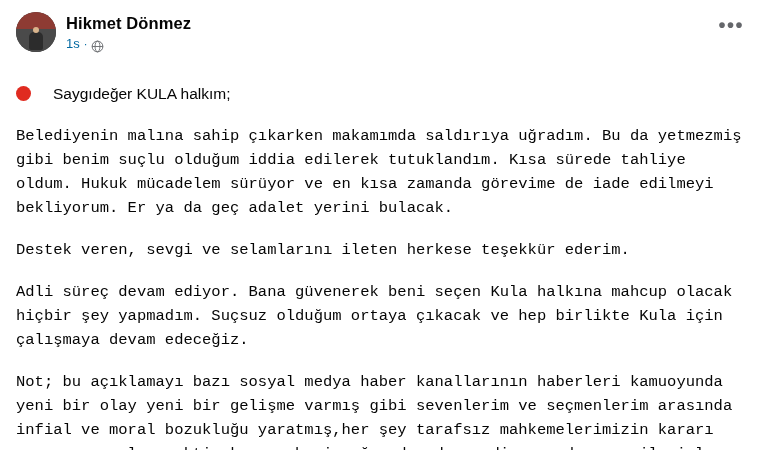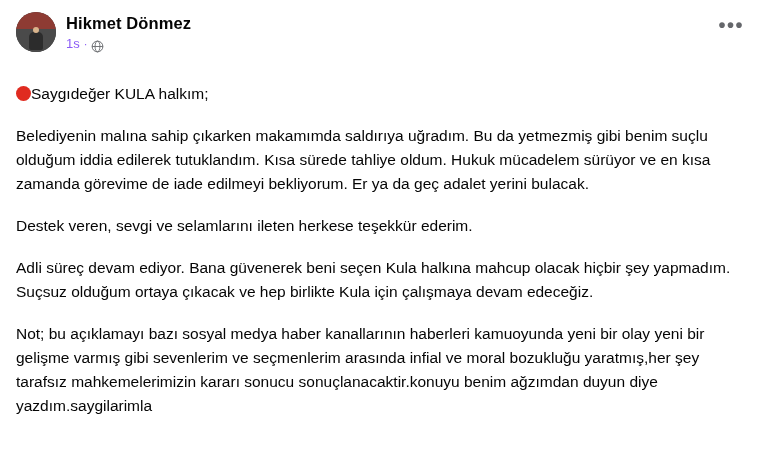--- a/index.html
+++ b/index.html
@@ -75,21 +75,21 @@
     font-weight: bold;
     line-height: 20px;
     color: #050505;
     letter-spacing: .1px;
   }
   .meta {
     display: flex;
     align-items: center;
     gap: 4px;
     font-size: 13px;
-    color: #8b5cf6;
+    color: #0369a1;
     line-height: 16px;
     margin-top: 3px;
   }
   .meta .dot {
     font-size: 11px;
     line-height: 16px;
   }
   .globe-icon {
     display: inline-block;
     width: 13px;
@@ -110,28 +110,29 @@
     user-select: none;
   }
   .post-body {
     margin-top: 12px;
     font-size: 15.5px;
     line-height: 24px;
     color: #050505;
   }
   .para {
     margin: 0 0 18px 0;
+    font-family: Liberation Mono, monospace;
   }
   .para:last-child {
     margin-bottom: 0;
   }
   .lead {
     display: flex;
     align-items: flex-start;
-    gap: 0;
+    gap: 22px;
     margin-bottom: 18px;
     margin-top: 20px;
   }
   .red-circle {
     display: inline-block;
     width: 15px;
     height: 15px;
     border-radius: 50%;
     background: #e02b20;
     flex: 0 0 15px;

